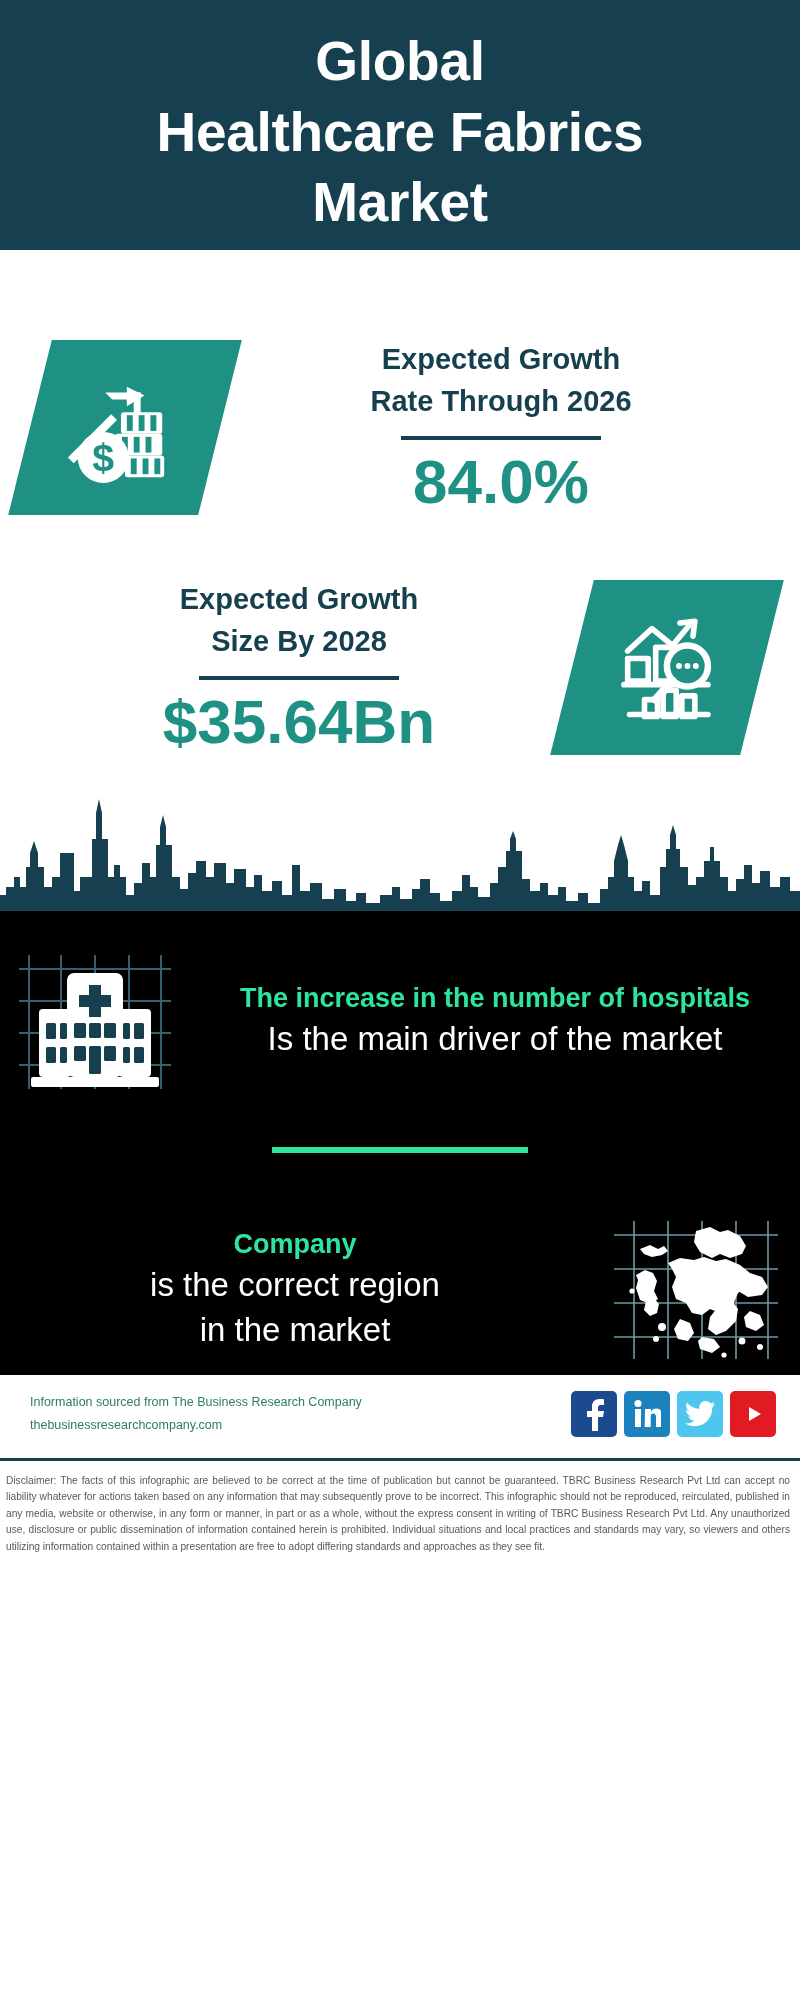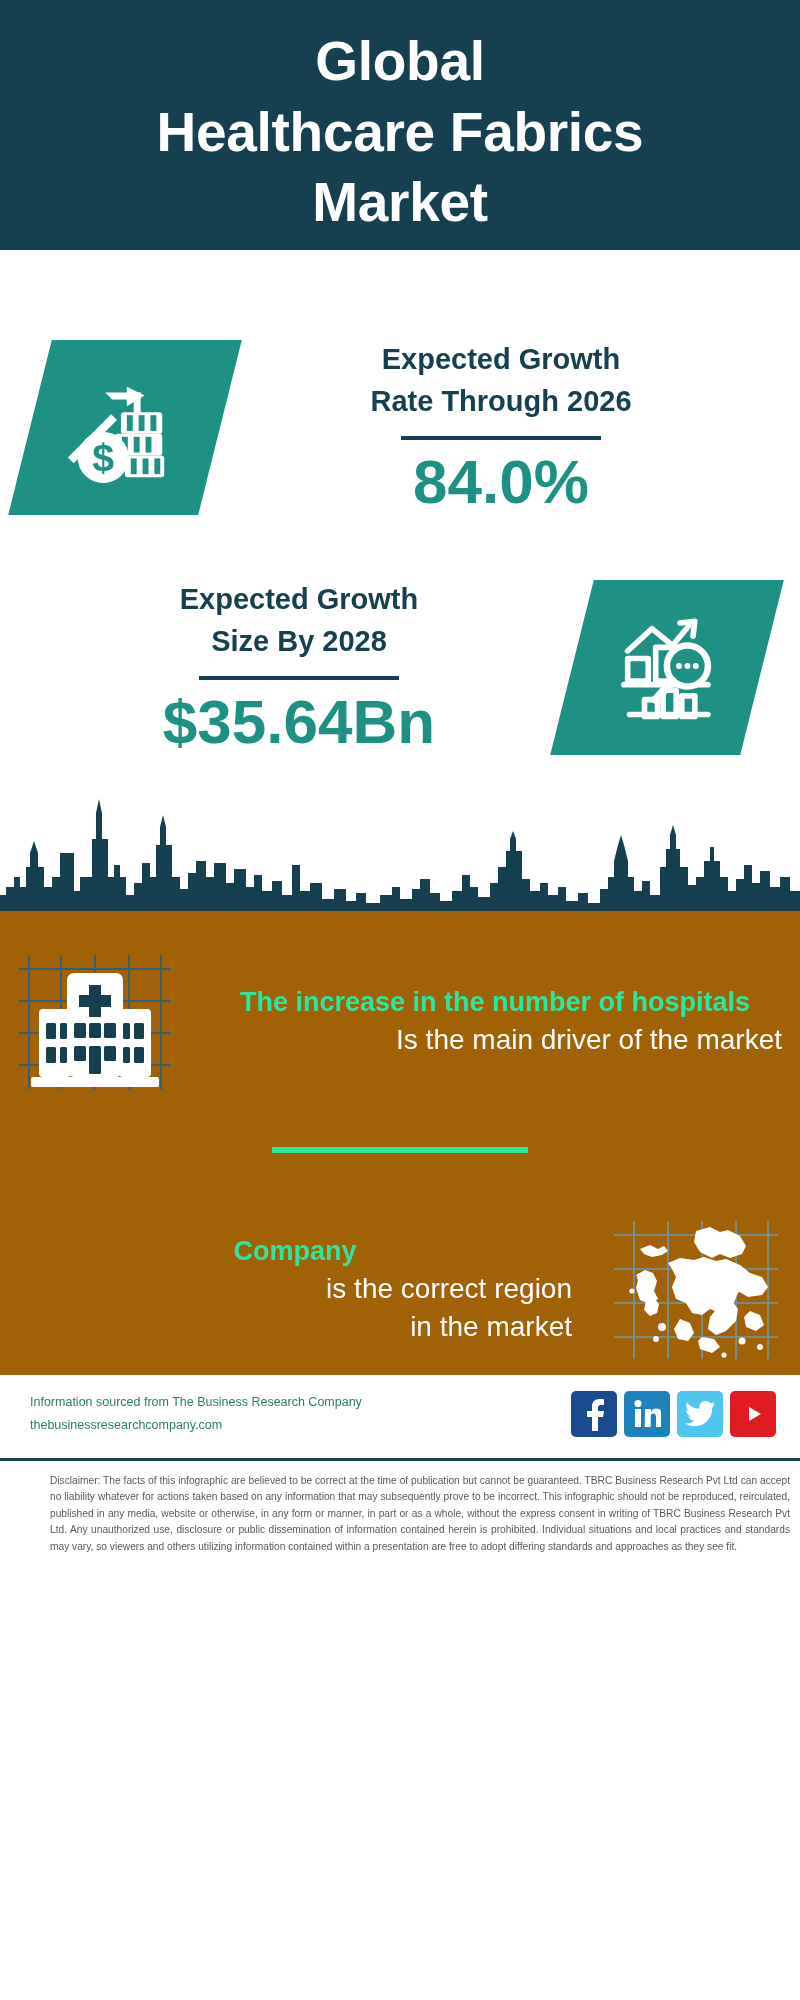--- a/index.html
+++ b/index.html
@@ -71,33 +71,33 @@
 
   .block2 { margin-top:62px; }
   .block2 .para-badge { margin-right:38px; }
   .block2 .stat-text { margin-left:26px; }
 
   
   .skyline { display:block; width:800px; height:120px; margin-top:34px; }
 
   
   .dark-body {
-    background:#a16207;
+    background:#000000;
     position:relative;
     padding-bottom:10px;
   }
 
   .fact-row { display:flex; align-items:center; }
   .fact-icon { flex:none; width:190px; display:flex; justify-content:center; }
   .fact-text { flex:1; text-align:center; padding:0 18px; }
   .fact-head {
     color:#2ee5a0; font-size:27px; font-weight:bold; line-height:1.33;
   }
   .fact-sub {
-    color:#ffffff; font-size:28px; font-weight:normal; line-height:1.35;text-align:right;
+    color:#ffffff; font-size:33px; font-weight:normal; line-height:1.35;
   }
 
   .fact-row.hospitals { padding-top:36px; }
   .fact-row.region { padding-top:10px; }
   .fact-row.region .fact-text { order:1; }
   .fact-row.region .fact-icon { order:2; width:210px; }
 
   .green-divider {
     width:256px; height:6px; background:#2ee5a0;
     margin:50px auto 52px auto;
@@ -128,21 +128,20 @@
   
   .disclaimer {
     background:#ffffff;
     padding:12px 10px 0 6px;
   }
   .disclaimer p {
     color:#595959;
     font-size:10.2px;
     line-height:1.62;
     text-align:justify;
-    margin-left:44px;
   }
 </style>
 </head>
 <body>
 
 <div class="header">
   <h1>
     <span>Global</span><br>
     <span>Healthcare Fabrics</span><br>
     <span>Market</span>

